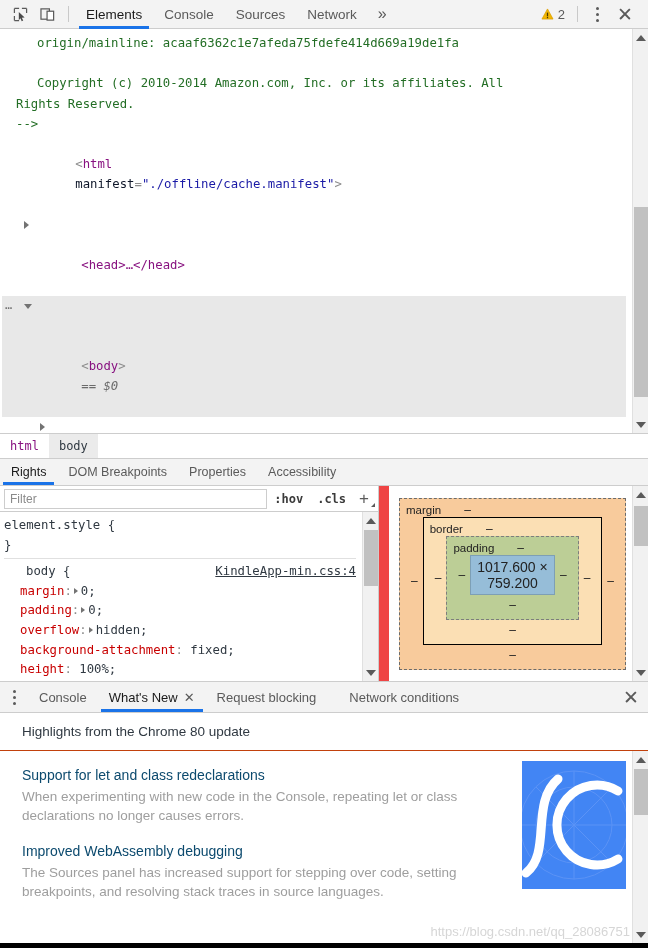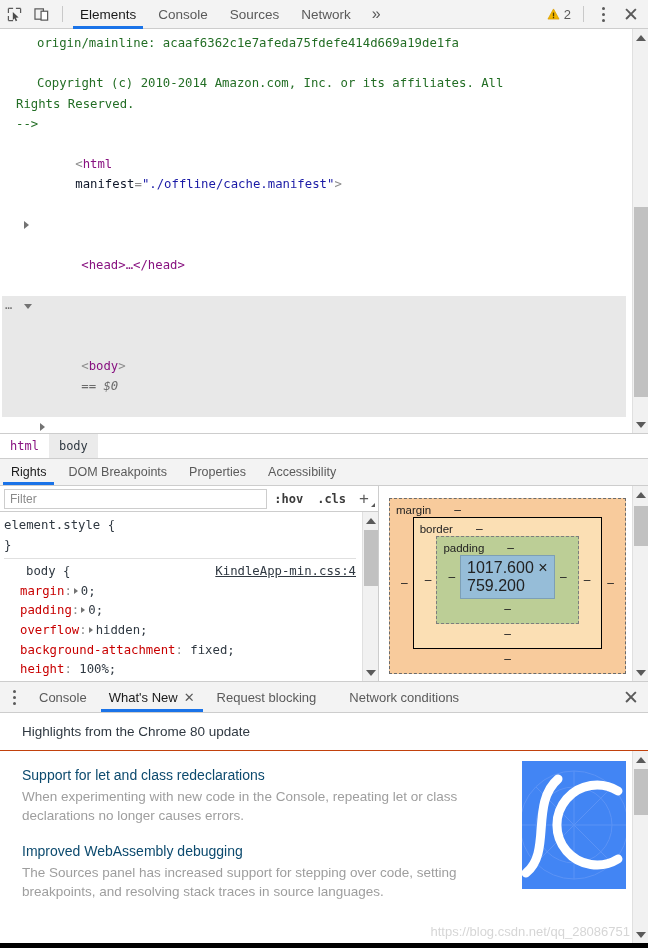--- a/index.html
+++ b/index.html
@@ -14,21 +14,21 @@
     position: relative;
   }
   .devtools { width: 648px; height: 948px; display: flex; flex-direction: column; background:#fff; }
 
   
   .main-toolbar {
     height: 29px; min-height: 29px;
     display: flex; align-items: center;
     background: #f3f3f3;
     border-bottom: 1px solid #cdcdcd;
-    padding: 0 0;
+    padding: 0 6px;
     position: relative;
   }
   .tb-icon-btn {
     width: 28px; height: 26px;
     display: flex; align-items: center; justify-content: center;
     cursor: pointer;
   }
   .tb-sep { width:1px; height:16px; background:#c9c9c9; margin: 0 6px; }
   .panel-tabs { display: flex; align-items: stretch; height: 29px; }
   .panel-tab {
@@ -107,21 +107,21 @@
     height: 27px; min-height:27px; display:flex; align-items:stretch;
     background:#f3f3f3; border-bottom:1px solid #cdcdcd;
   }
   .st-tab {
     padding: 0 11px; display:flex; align-items:center; font-size:12.5px; color:#5a5a5a; cursor:pointer; position:relative; white-space:nowrap;
   }
   .st-tab.active { color:#1a1a1a; }
   .st-tab.active::after { content:""; position:absolute; left:3px; right:3px; bottom:0; height:3px; background:#1a73e8; }
 
   
-  .styles-body { height: 195px; display:flex; background:#ef4444; }
+  .styles-body { height: 195px; display:flex; background:#ef4444;gap:10px; }
   .styles-left { width: 379px; position:relative; border-right:1px solid #cdcdcd; background:#fff; overflow:hidden; }
   .filter-row {
     height: 26px; display:flex; align-items:center;
     border-bottom:1px solid #cdcdcd; background:#fff; padding-left:4px;
   }
   .filter-input {
     flex: 1; border: 1px solid #cdcdcd; height: 20px; font-size:12px; padding: 0 5px;
     color:#303942; background:#fff; outline:none; font-family:"Liberation Sans",sans-serif;
   }
   .filter-input::placeholder { color:#8a8a8a; }
@@ -150,21 +150,21 @@
   
   .styles-right { flex:1; position:relative; background:#fff; overflow:hidden; }
   .boxmodel-wrap { padding: 12px 22px 0 10px; }
   .bm-margin {
     border: 1px dashed #6b6b6b; background: #f8cb9c; padding: 4px 6px 4px 6px;
     position: relative; font-size: 11.5px; color:#222;
   }
   .bm-border { border:1px solid #000; background:#fbdfb4; padding: 4px 6px; position:relative; }
   .bm-padding { border:1px dashed #7d7d7d; background:#bcce96; padding: 4px 6px; position:relative; }
   .bm-content {
-    background:#96bdd8; border:1px solid #7d9fb5; text-align:left; padding: 3px 6px; font-size:16px; color:#222;
+    background:#96bdd8; border:1px solid #7d9fb5; text-align:center; padding: 3px 6px; font-size:14px; color:#222;
   }
   .bm-label { font-size:11.5px; color:#222; }
   .bm-top { display:flex; align-items:center; }
   .bm-top .lab { margin-right: 18px; }
   .bm-mid { display:flex; align-items:center; }
   .bm-dash { font-size:12px; color:#222; padding: 0 5px; }
   .bm-cen { text-align:center; font-size:12px; color:#222; padding: 3px 0; }
 
   
   .drawer { flex: 1; display:flex; flex-direction:column; border-top:1px solid #cdcdcd; background:#fff; min-height:0; }

